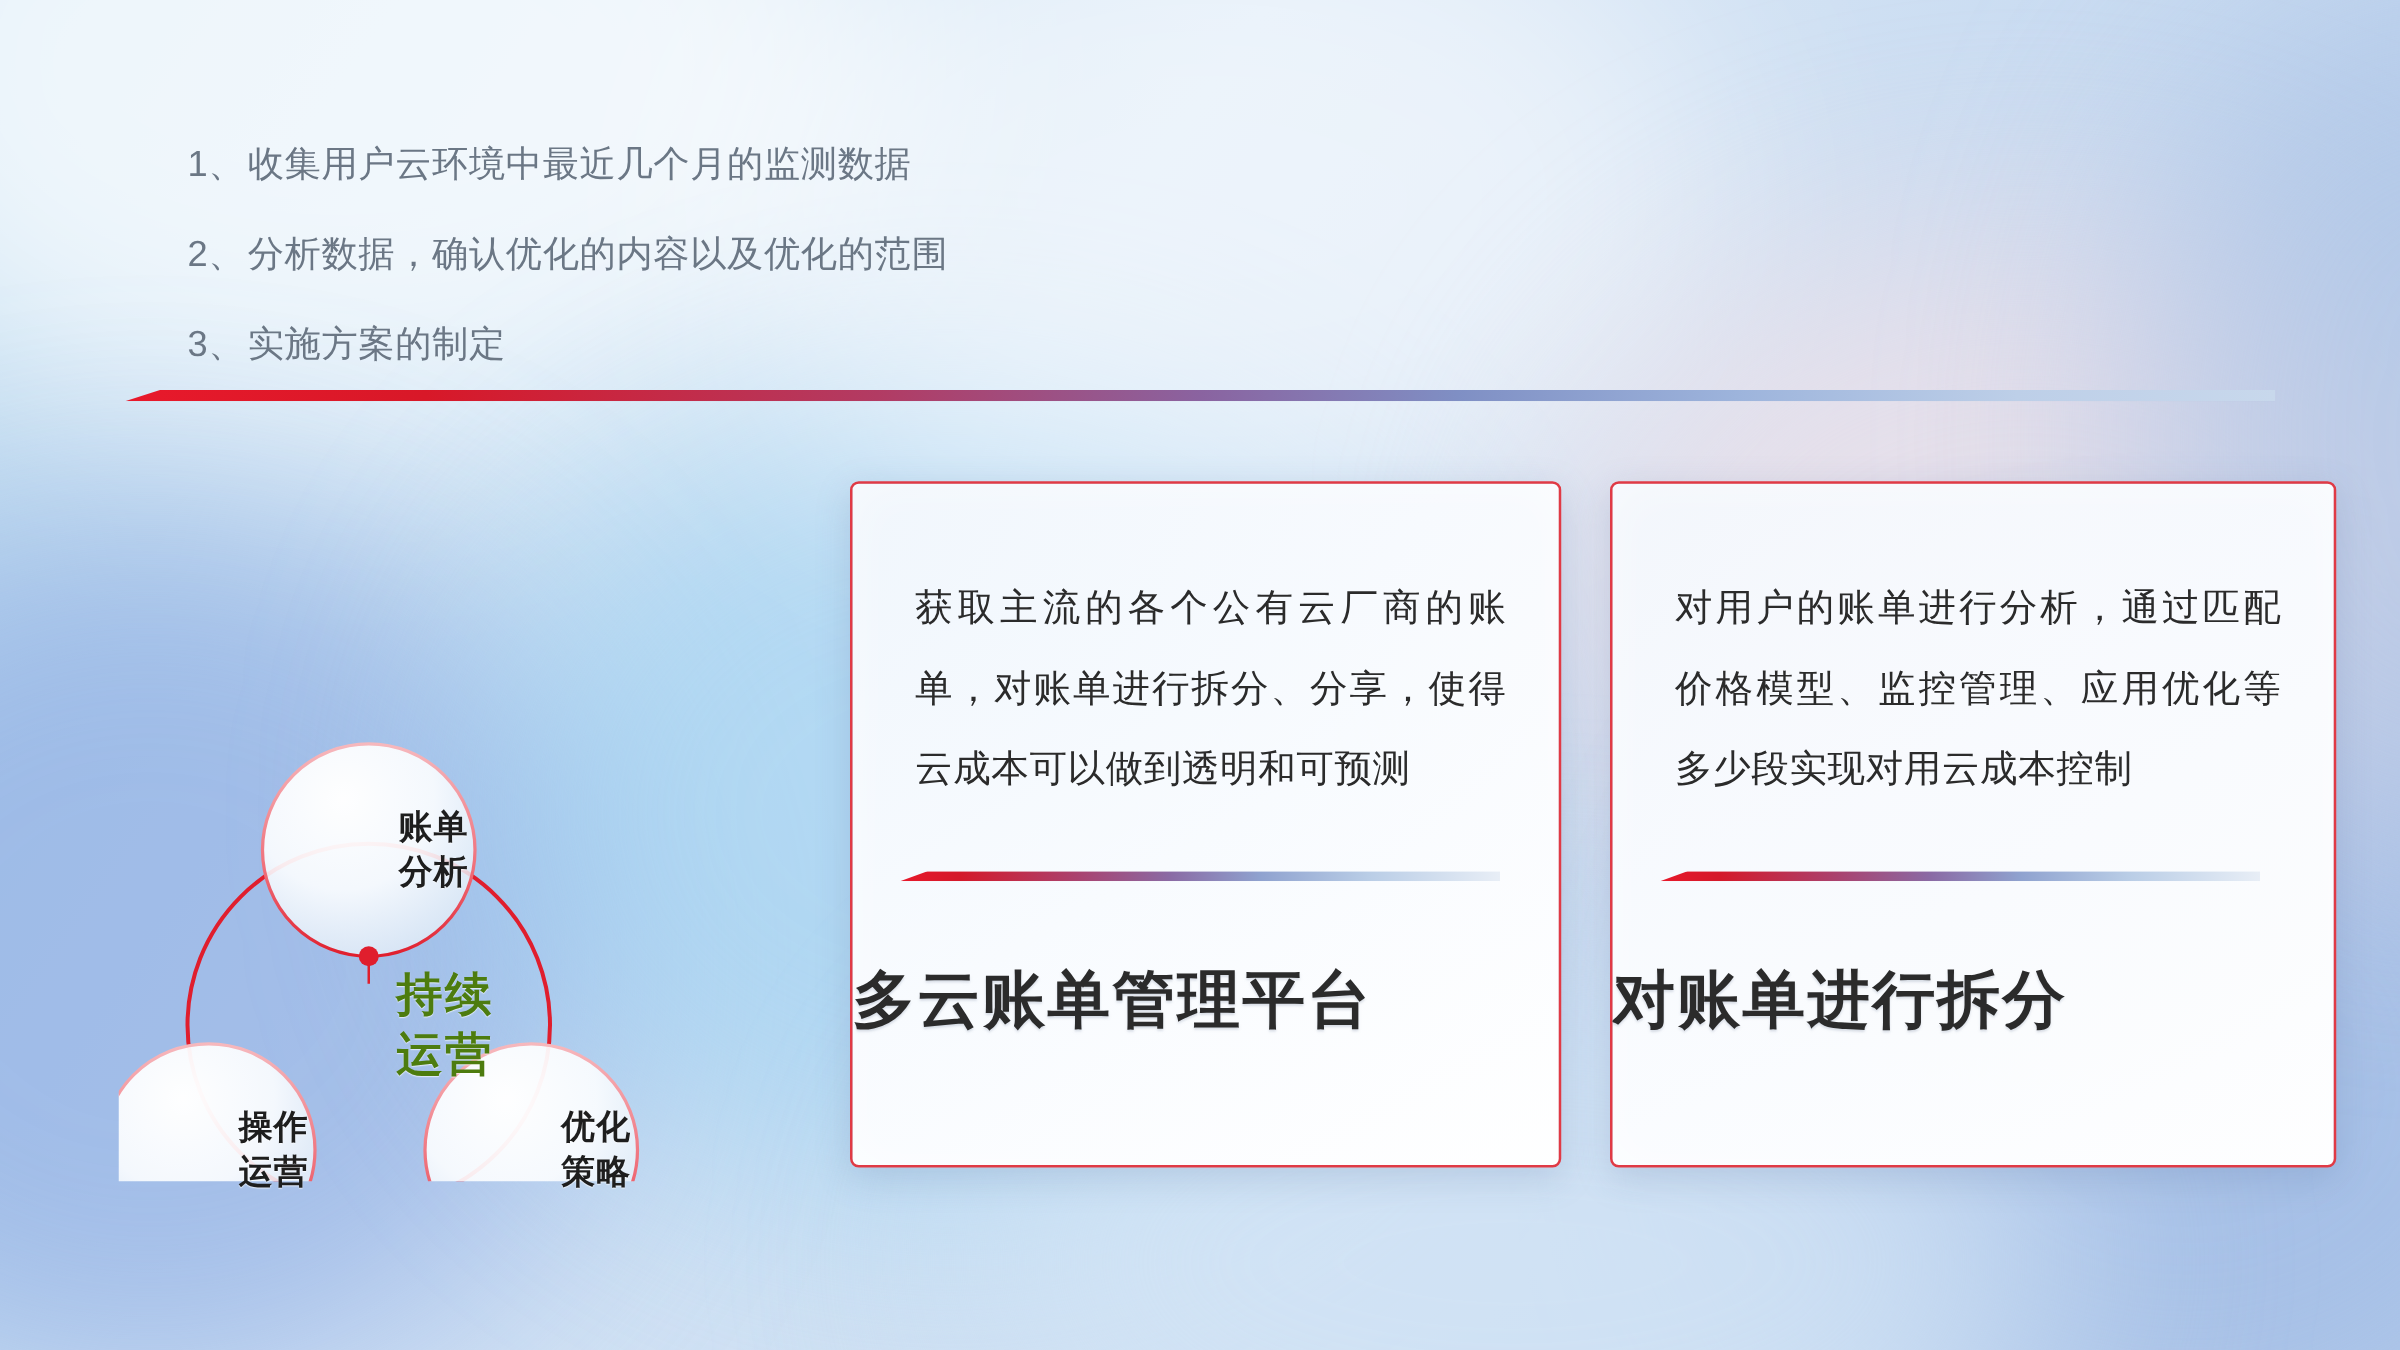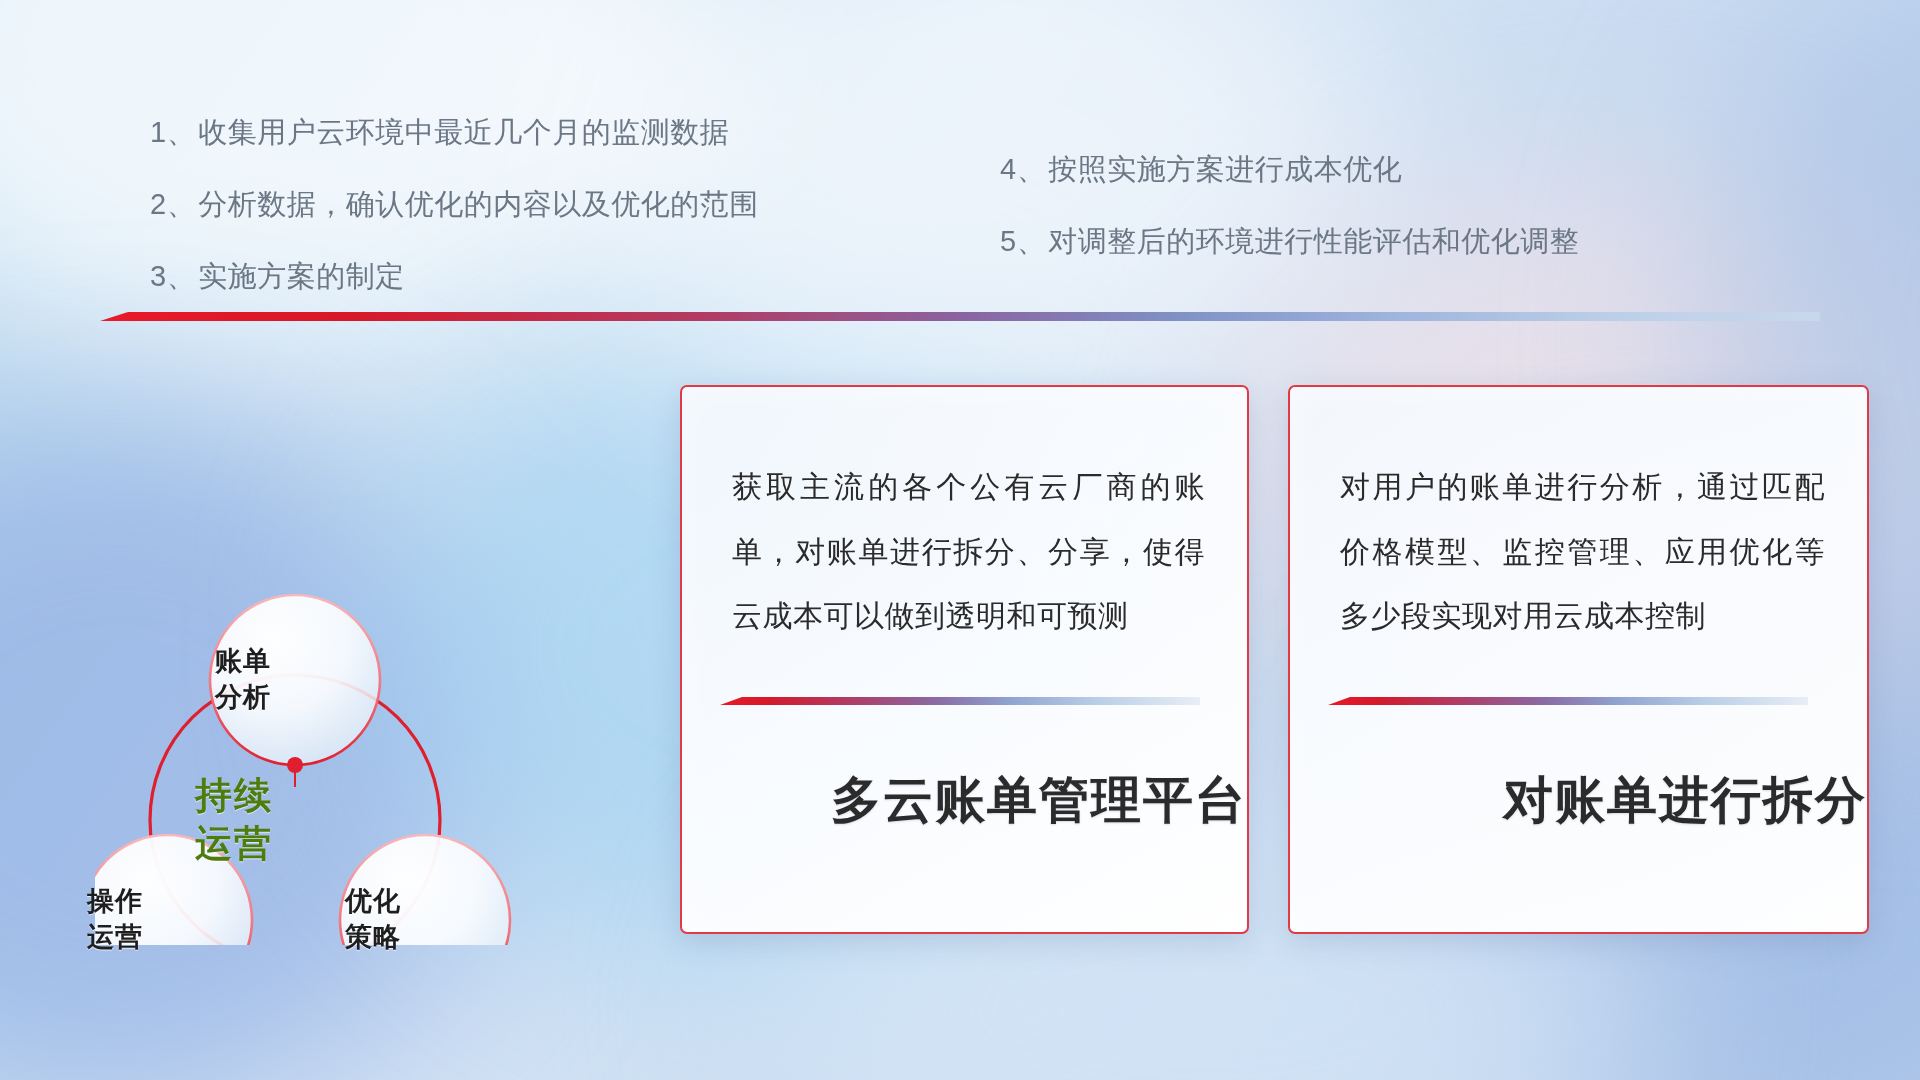--- a/index.html
+++ b/index.html
@@ -31,21 +31,21 @@
   #divider{
     position:absolute;left:100px;top:312px;width:1720px;height:9px;z-index:3;
     background:linear-gradient(90deg,#e8192b 0%,#d81828 14%,#b23b63 35%,#8a63a0 50%,#7f8fc4 62%,#9db4dc 75%,#bdcfe8 88%,#c8d8ec 100%);
     clip-path:polygon(0 100%,28px 0,100% 0,100% 100%);
     box-shadow:0 1px 2px rgba(120,140,170,.25);
   }
   
   #venn{position:absolute;left:95px;top:355px;width:560px;height:590px;z-index:4;}
   #venn svg{position:absolute;left:0;top:0;}
   .vlabel{
-    position:absolute;text-align:left;color:#1e1e1e;font-weight:bold;
+    position:absolute;text-align:right;color:#1e1e1e;font-weight:bold;
     font-size:27px;line-height:1.32;letter-spacing:1px;white-space:pre-line;
     text-shadow:0 1px 1px rgba(255,255,255,.7);
   }
   #lbl-top{left:200px;top:325px;width:160px;transform:translate(-50%,-50%);}
   #lbl-left{left:72px;top:565px;width:160px;transform:translate(-50%,-50%);}
   #lbl-right{left:330px;top:565px;width:160px;transform:translate(-50%,-50%);}
   #lbl-center{
     left:200px;top:465px;width:200px;transform:translate(-50%,-50%);
     color:#4d7c0f;font-size:37px;line-height:1.3;letter-spacing:2px;
   }
@@ -63,21 +63,21 @@
     position:absolute;left:50px;right:42px;top:68px;
     font-size:30px;color:#2b2b2b;line-height:2.15;letter-spacing:.5px;
     text-align:justify;text-align-last:left;
   }
   .card-rule{
     position:absolute;left:38px;width:480px;height:8px;top:310px;
     background:linear-gradient(90deg,#e8192b 0%,#d4192a 10%,#a94370 30%,#8a6aa4 45%,#8fa2cf 60%,#b9cde6 78%,#e8eef6 100%);
     clip-path:polygon(0 100%,22px 0,100% 0,100% 100%);
   }
   .card-title{
-    position:absolute;left:0;right:0;top:380px;text-align:right;
+    position:absolute;left:0;right:0;top:380px;text-align:left;
     font-size:50px;font-weight:bold;color:#2b2b2b;letter-spacing:2px;
     text-shadow:0 1px 2px rgba(150,160,180,.35);
   }
 </style>
 </head>
 <body>
 
 <div id="bg">
   <div class="base"></div>
   <div class="bl" style="left:-180px;top:-260px;width:900px;height:620px;background:rgba(255,255,255,.75);"></div>
@@ -97,28 +97,20 @@
       <span class="num">1、</span><span>收集用户云环境中最近几个月的监测数据</span>
     </div>
     <div class="bullet">
       <span class="num">2、</span><span>分析数据，确认优化的内容以及优化的范围</span>
     </div>
     <div class="bullet">
       <span class="num">3、</span><span>实施方案的制定</span>
     </div>
   </div>
 
-  <div class="col right">
-    <div class="bullet">
-      <span class="num">4、</span><span>按照实施方案进行成本优化</span>
-    </div>
-    <div class="bullet">
-      <span class="num">5、</span><span>对调整后的环境进行性能评估和优化调整</span>
-    </div>
-  </div>
 
 </div>
 
 <div id="divider"></div>
 
 <div id="venn">
   <svg width="560" height="590" viewBox="0 0 560 590">
     <defs>
       <radialGradient id="bub" cx="38%" cy="26%" r="78%">
         <stop offset="0%" stop-color="#ffffff" stop-opacity="0.99"></stop>

